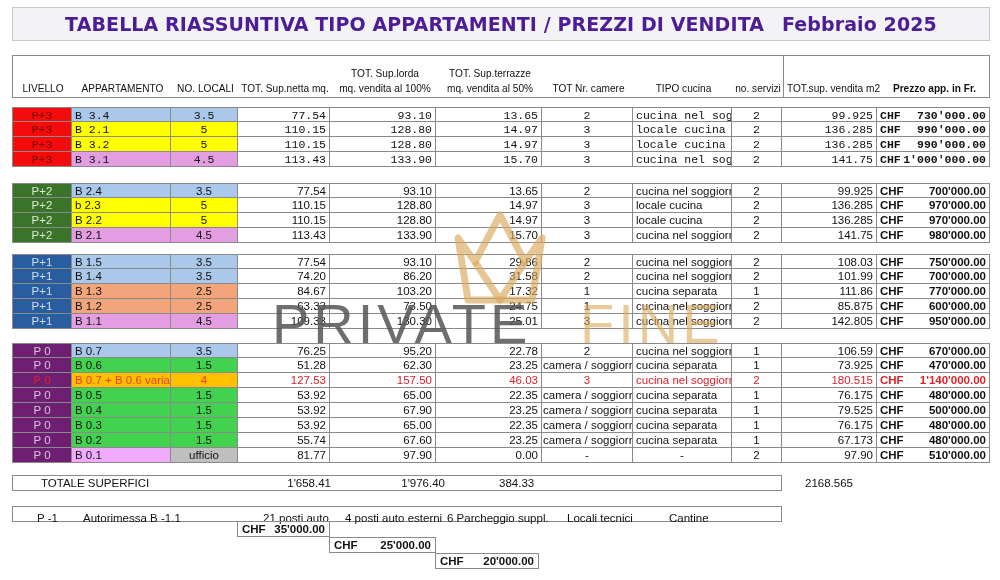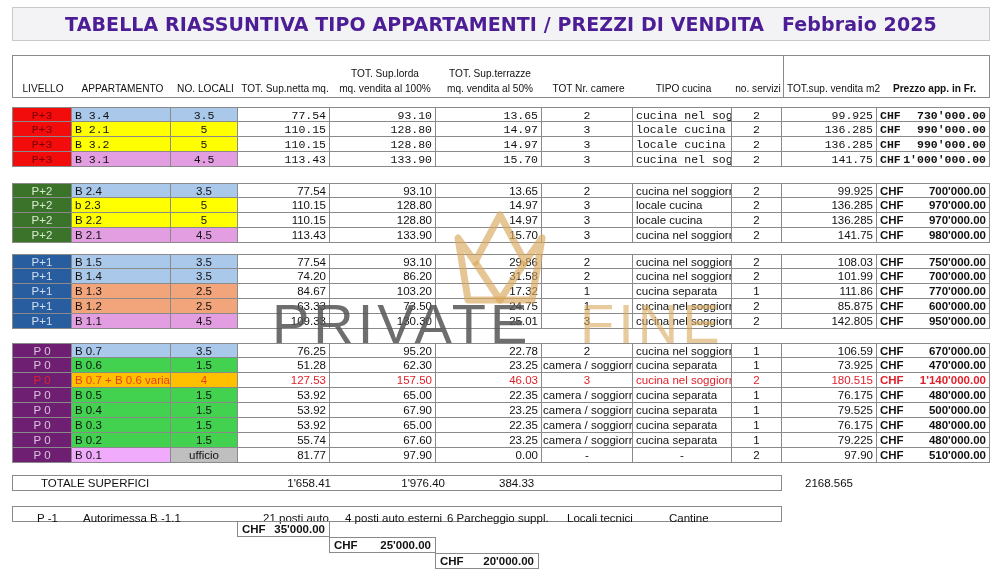--- a/index.html
+++ b/index.html
@@ -382,21 +382,21 @@
       <div class="row">
         <div class="c-lv" style="background: rgb(110, 31, 114); color: rgb(217, 196, 220);">P 0</div>
         <div class="c-ap" style="background: rgb(67, 210, 79);">B 0.2</div>
         <div class="c-nl" style="background: rgb(67, 210, 79);">1.5</div>
         <div class="c-net">55.74</div>
         <div class="c-lor">67.60</div>
         <div class="c-ter">23.25</div>
         <div class="c-cam" style="text-align: right; padding: 0px 1px;">camera / soggiorno</div>
         <div class="c-cuc">cucina separata</div>
         <div class="c-srv">1</div>
-        <div class="c-ven">79.225</div>
+        <div class="c-ven">67.173</div>
         <div class="c-chf">
           <span>CHF</span>
           <span>480'000.00</span>
         </div>
       </div>
       <div class="row">
         <div class="c-lv" style="background: rgb(110, 31, 114); color: rgb(217, 196, 220);">P 0</div>
         <div class="c-ap" style="background: #f0abfc;">B 0.1</div>
         <div class="c-nl" style="background: rgb(191, 191, 191);">ufficio</div>
         <div class="c-net">81.77</div>

